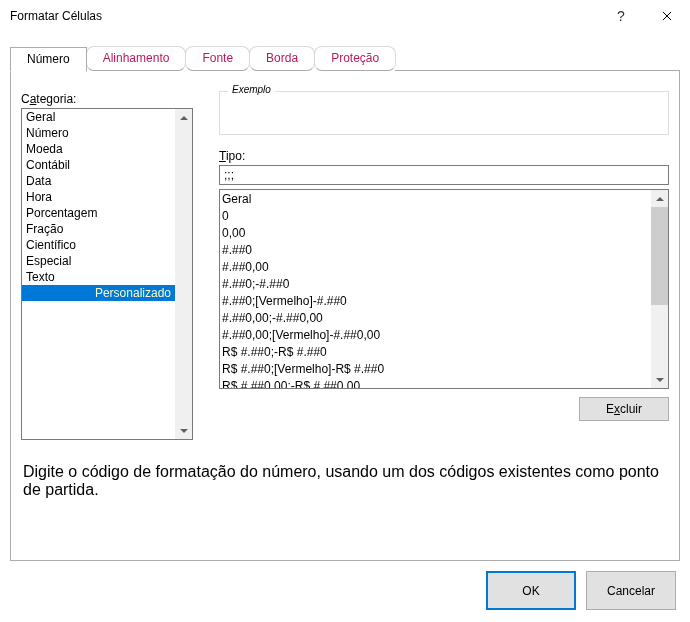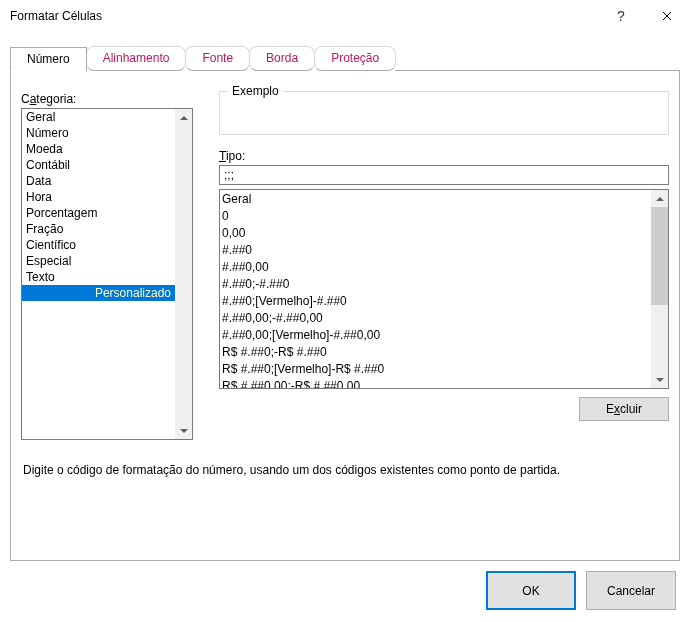--- a/index.html
+++ b/index.html
@@ -148,21 +148,22 @@
     position: relative;
     height: 42px;
     margin-top: 8px;
     margin-bottom: 14px;
   }
   .fieldset .legend {
     position: absolute;
     top: -8px; left: 8px;
     background: #fff;
     padding: 0 4px;
-    font-size: 12px;
+    font-size: 10px;
+    font-style: italic;
   }
   .type-input {
     width: 100%;
     height: 20px;
     border: 1px solid #7a7a7a;
     box-sizing: border-box;
     font-family: inherit;
     font-size: 12px;
     padding: 0 4px;
     outline: none;
@@ -202,21 +203,21 @@
     font-family: inherit;
     font-size: 12px;
     padding: 0 10px;
     box-sizing: border-box;
   }
   .btn.default { border: 1px solid #0078d7; box-shadow: inset 0 0 0 1px #0078d7; }
   .hint {
     position: absolute;
     left: 12px; right: 20px;
     top: 392px;
-    font-size: 12px;
+    font-size: 16px;
   }
 
   
   .dlg-buttons {
     position: absolute;
     right: 14px;
     bottom: 12px;
     display: flex;
     gap: 10px;
   }

